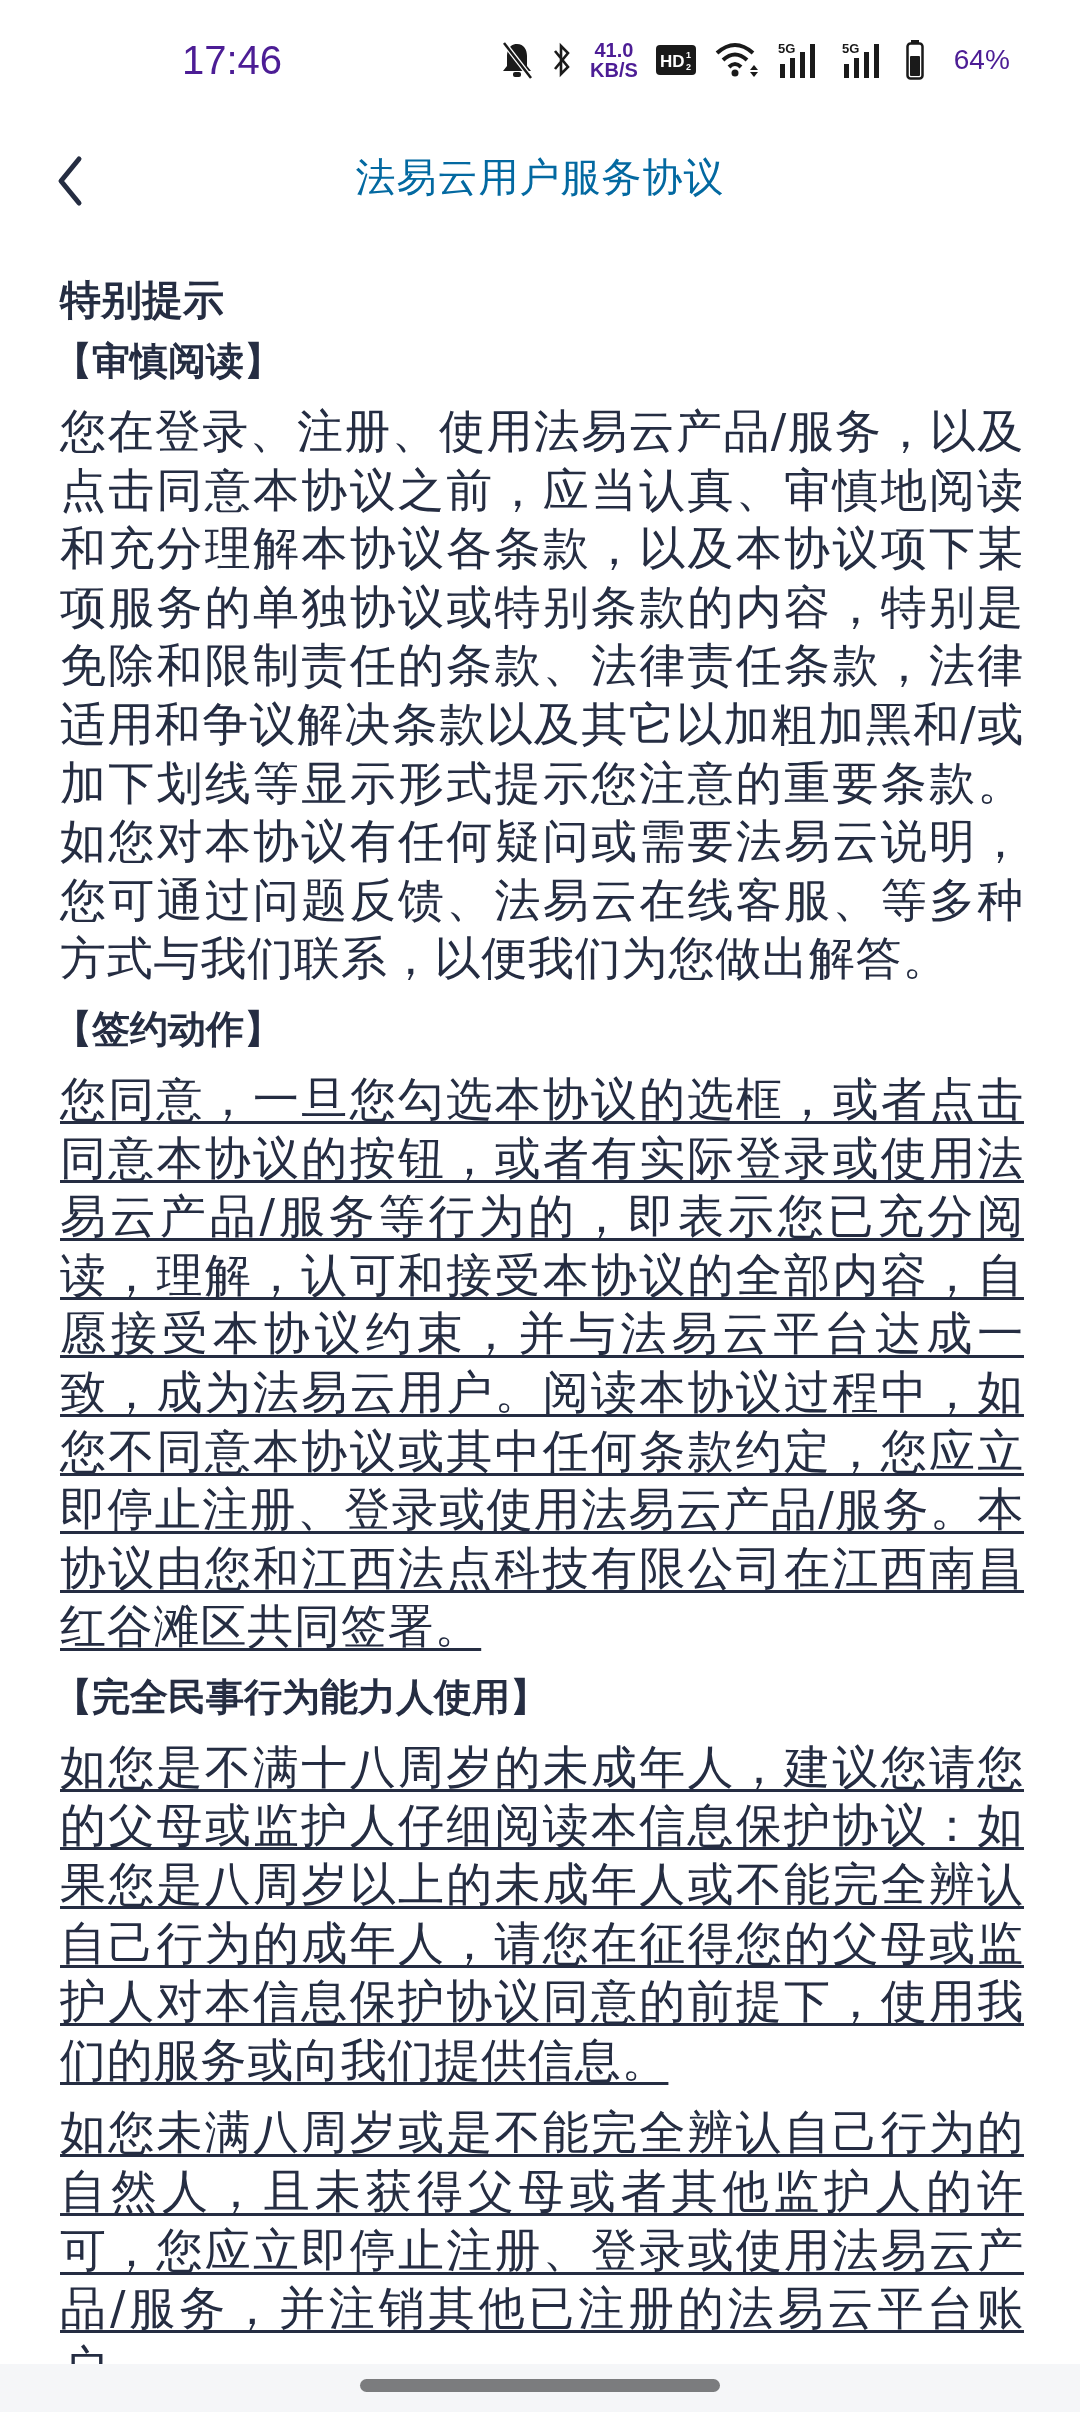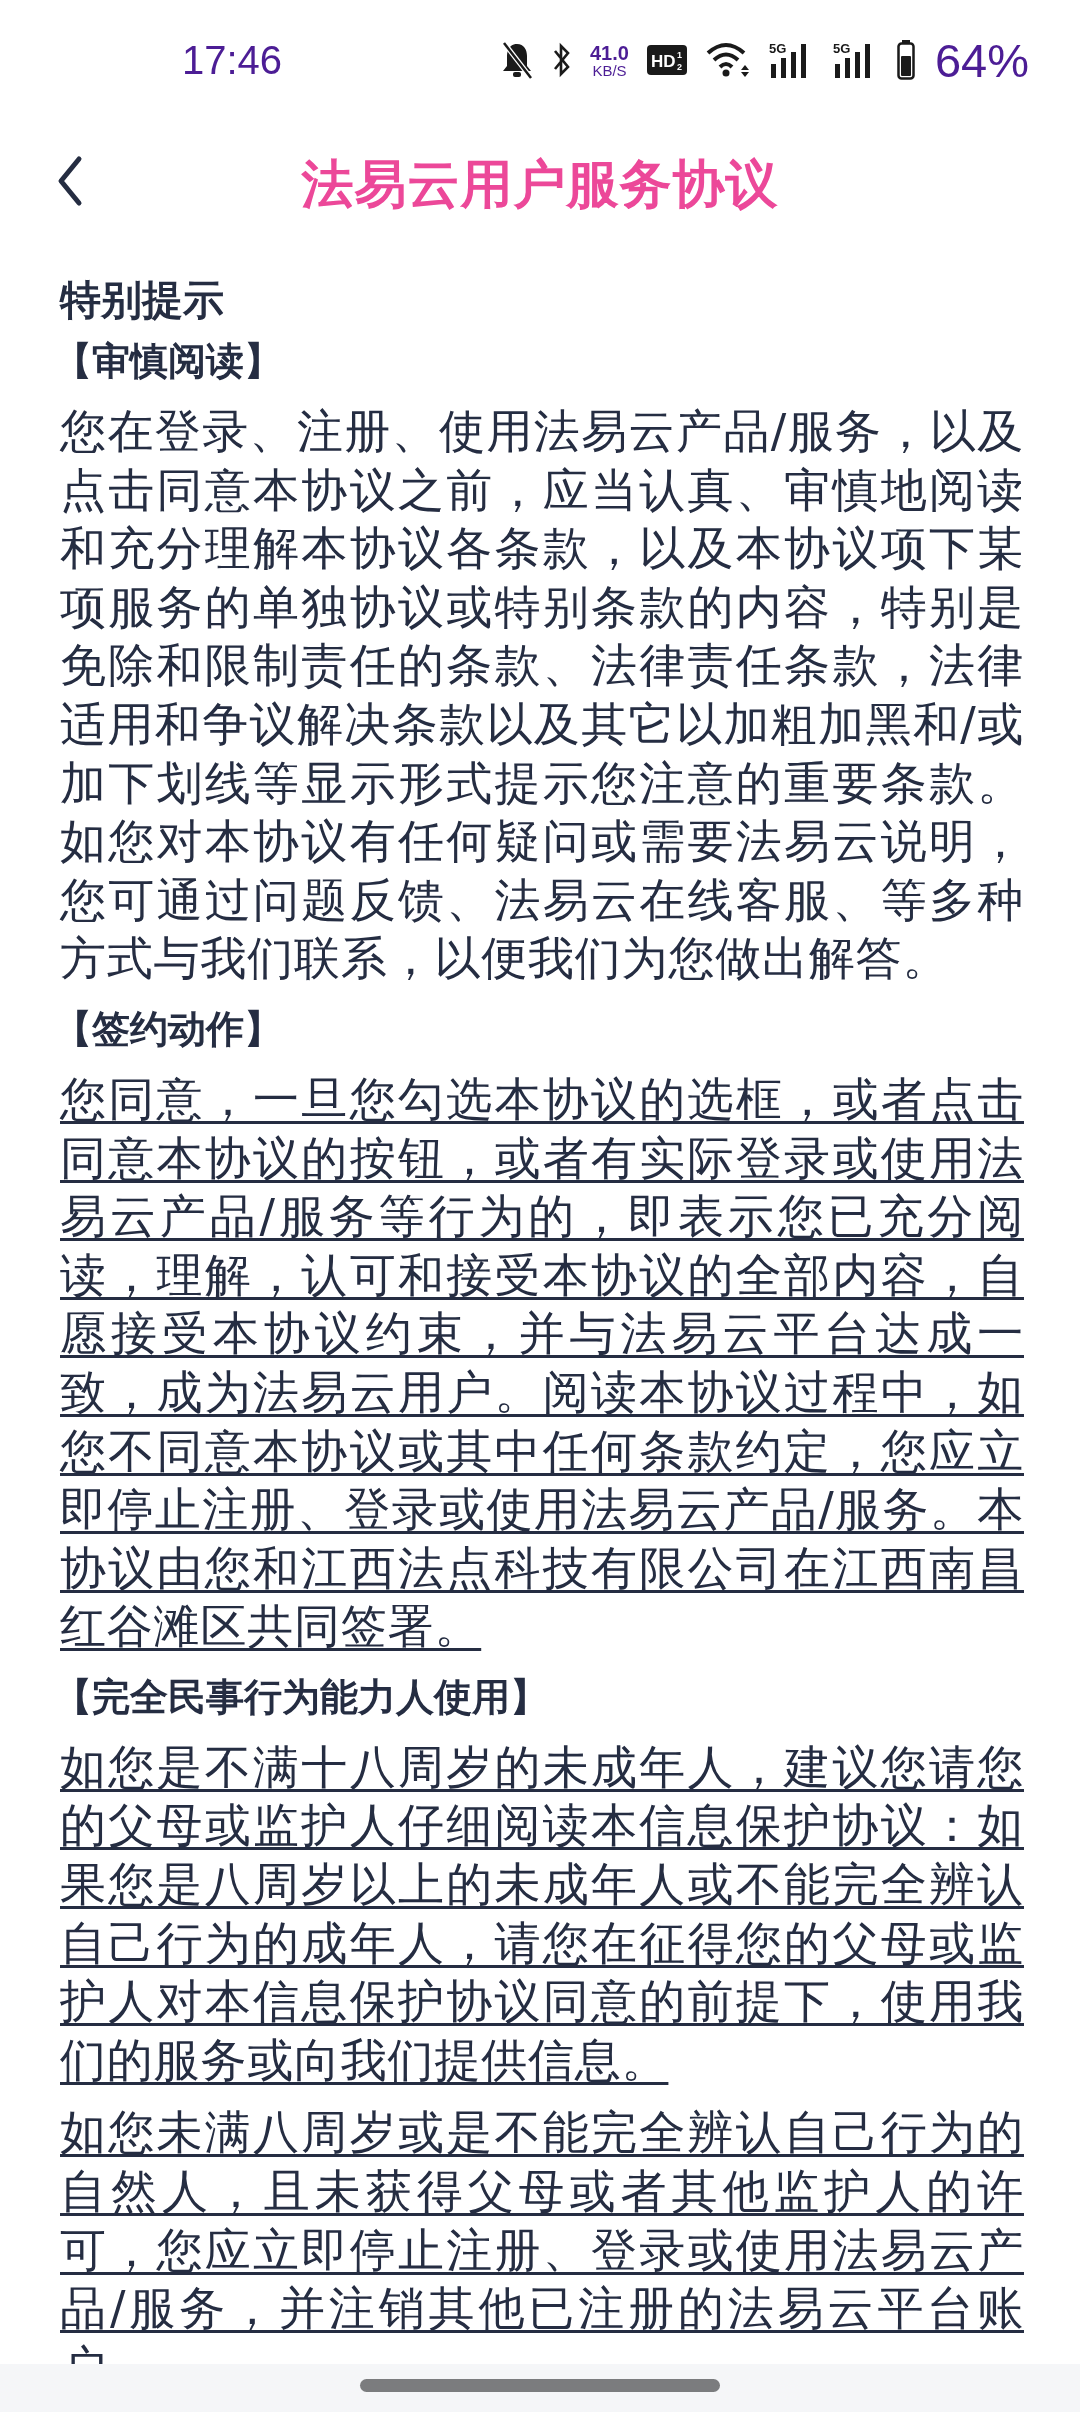--- a/index.html
+++ b/index.html
@@ -39,25 +39,25 @@
     align-items: center;
     gap: 18px;
   }
   .sicon { display: inline-flex; align-items: center; justify-content: center; }
   .net-speed {
     display: flex; flex-direction: column; align-items: center;
     font-family: "Liberation Sans", sans-serif;
     line-height: 1;
   }
   .net-speed .v { font-size: 20px; font-weight: bold; }
-  .net-speed .u { font-size: 15px; }
+  .net-speed .u { font-size: 20px; font-weight: bold; }
   .battery-pct {
-    font-size: 47px;
+    font-size: 28px;
     font-family: "Liberation Sans", sans-serif;
-    margin-left: 2px;
+    margin-left: 12px;
   }
   .nav-header {
     position: absolute;
     left: 0; top: 130px;
     width: 1080px;
     height: 110px;
   }
   .back-btn {
     position: absolute;
     left: 40px;
@@ -65,23 +65,23 @@
     width: 60px;
     height: 70px;
     display: flex; align-items: center; justify-content: center;
     cursor: pointer;
   }
   .page-title {
     position: absolute;
     left: 0; right: 0;
     top: 20px;
     text-align: center;
-    font-size: 52px;
-    font-weight: bold;
-    color: #ec4899;
+    font-size: 40px;
+    font-weight: normal;
+    color: #0369a1;
     letter-spacing: 1px;
   }
   .content {
     position: absolute;
     left: 60px;
     top: 270px;
     width: 964px;
   }
   .section-title {
     font-size: 41px;

